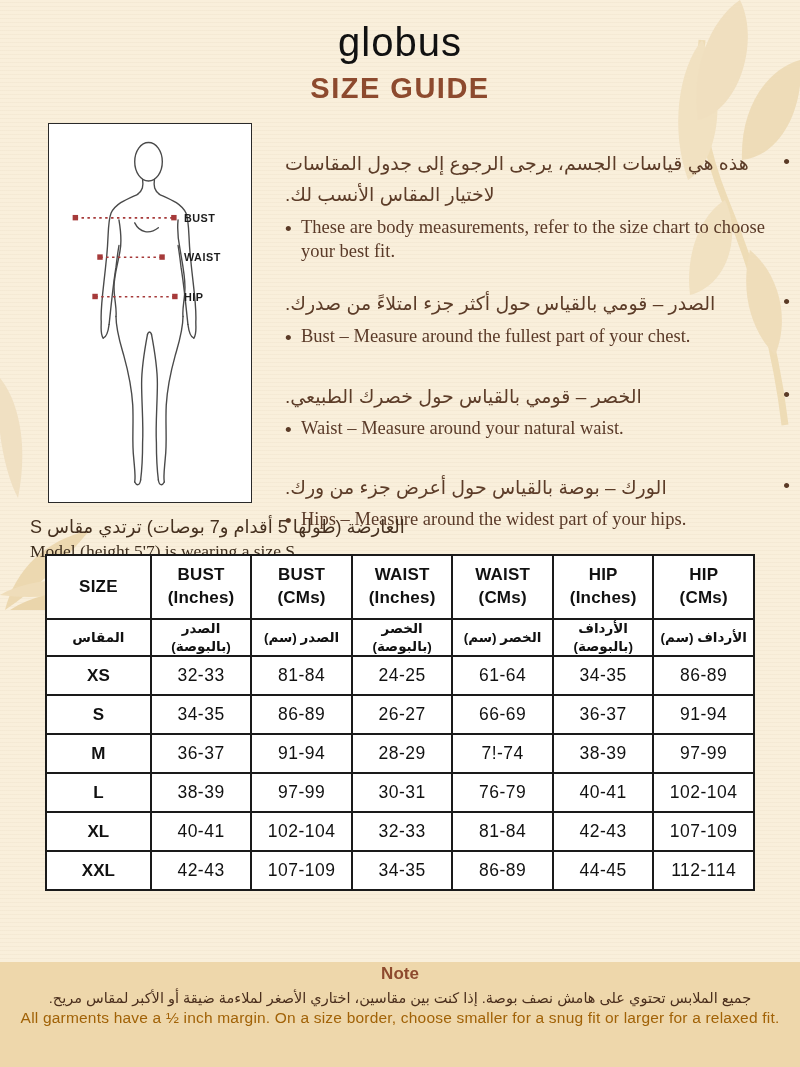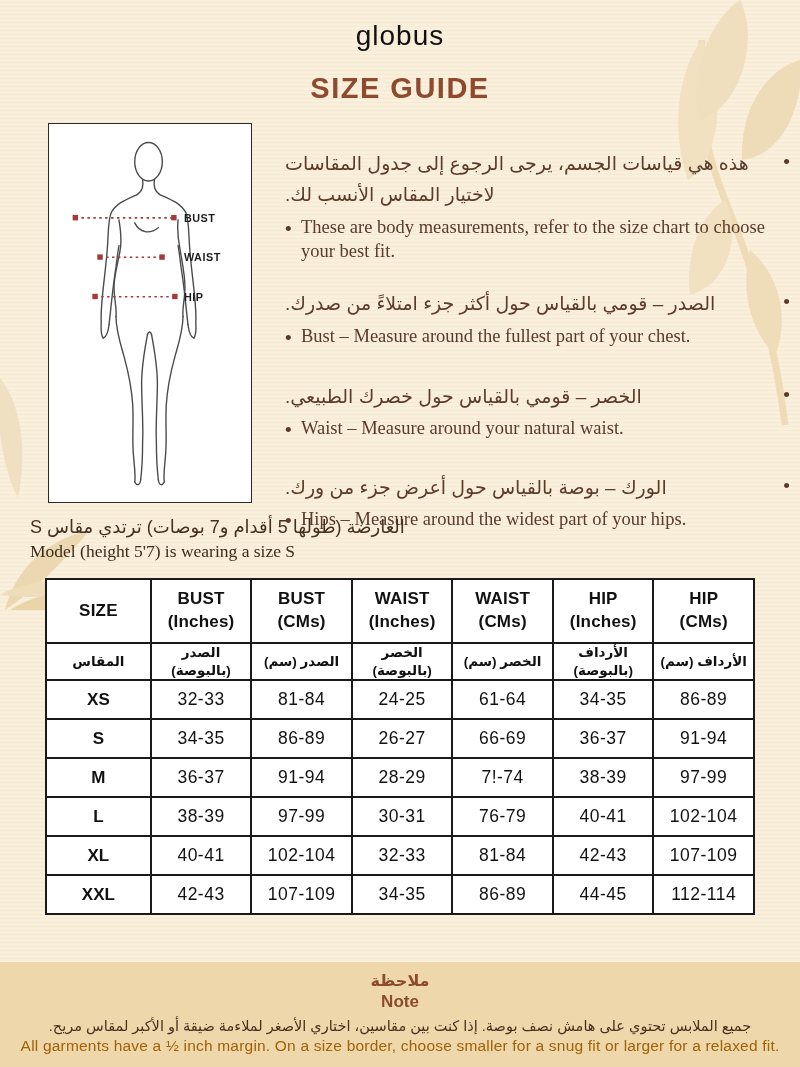--- a/index.html
+++ b/index.html
@@ -6,21 +6,21 @@
   body{font-family:"Liberation Sans","DejaVu Sans",sans-serif;}
   .page{
     position:relative;width:800px;height:1067px;overflow:hidden;
     background:#f9efdb;
     background-image:repeating-linear-gradient(0deg, rgba(120,90,40,0.035) 0 1px, transparent 1px 4px);
   }
   .deco{position:absolute;pointer-events:none;}
 
   
   .logo{position:absolute;top:20px;left:0;width:100%;text-align:center;
-    font-size:28px;font-weight:500;letter-spacing:1px;color:#111;}
+    font-size:40px;font-weight:500;letter-spacing:1px;color:#111;}
   .title{position:absolute;top:72px;left:0;width:100%;text-align:center;
     font-size:29px;font-weight:800;letter-spacing:1.5px;color:#8d4a2e;}
 
   
   .figure-box{position:absolute;left:48px;top:123px;width:204px;height:380px;
     background:#ffffff;border:1.5px solid #2a2a2a;box-sizing:border-box;}
 
   
   .bullets{position:absolute;left:285px;top:148px;width:505px;}
   .b-group{margin-bottom:24px;}
@@ -31,21 +31,21 @@
   .b-ar .txt{font-size:19px;line-height:1.65;color:#5c3c28;text-align:left;}
   .b-en .txt{font-family:"Liberation Serif","DejaVu Serif",serif;font-size:18.5px;line-height:1.34;color:#5a3a28;}
   .b-ar{margin-bottom:4px;}
 
   
   .model-note{position:absolute;left:30px;top:516px;width:430px;}
   .model-ar{direction:rtl;text-align:left;font-size:18px;line-height:1.25;color:#45301f;}
   .model-en{font-family:"Liberation Serif","DejaVu Serif",serif;font-size:17.5px;color:#3c2c1c;margin-top:2px;}
 
   
-  table.size{position:absolute;left:45px;top:578px;width:710px;border-collapse:collapse;
+  table.size{position:absolute;left:45px;top:554px;width:710px;border-collapse:collapse;
     background:#ffffff;table-layout:fixed;}
   table.size th,table.size td{border:2px solid #1a1a1a;text-align:center;vertical-align:middle;padding:0;color:#111;}
   tr.hdr-en{height:64px;}
   tr.hdr-en th{font-size:17px;font-weight:800;line-height:1.35;letter-spacing:0.2px;}
   tr.hdr-ar{height:33px;}
   tr.hdr-ar th{font-size:13.5px;font-weight:700;line-height:1.3;}
   tr.data-row{height:39px;padding-left:32px;}
   td.size-cell{font-weight:800;font-size:17px;}
   td.val-cell{font-size:17.5px;font-weight:500;letter-spacing:0.5px;}
   col.c-size{width:14.8%;}
@@ -292,19 +292,18 @@
       <td class="val-cell">107-109</td>
       <td class="val-cell">34-35</td>
       <td class="val-cell">86-89</td>
       <td class="val-cell">44-45</td>
       <td class="val-cell">112-114</td>
     </tr>
   </tbody>
     </table>
 
   <div class="footer">
-    <div class="note-ar">ملاحظة</div>
     <div class="note-en">Note</div>
     <div class="body-ar">جميع الملابس تحتوي على هامش نصف بوصة. إذا كنت بين مقاسين، اختاري الأصغر لملاءمة ضيقة أو الأكبر لمقاس مريح.</div>
     <div class="body-en">All garments have a ½ inch margin. On a size border, choose smaller for a snug fit or larger for a relaxed fit.</div>
   </div>
 
 </div>
 
 </body></html>

